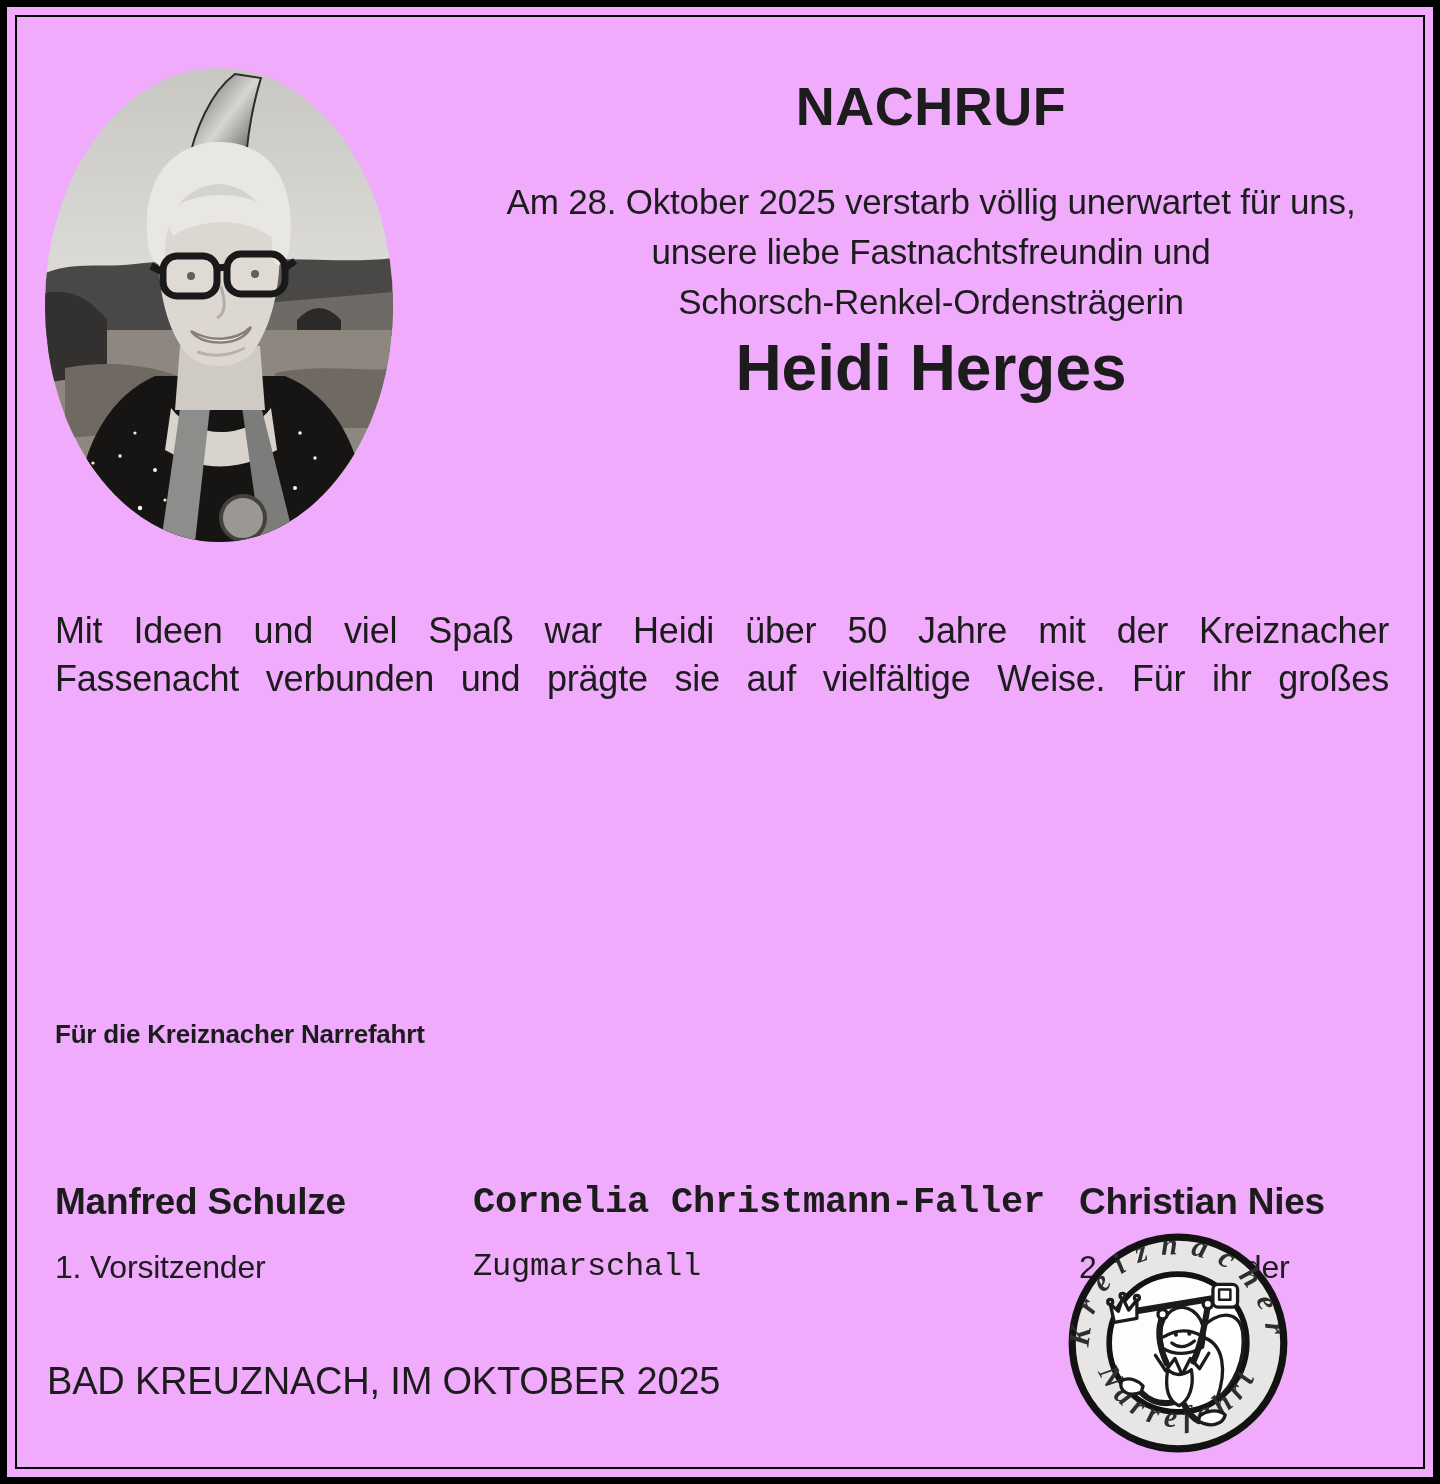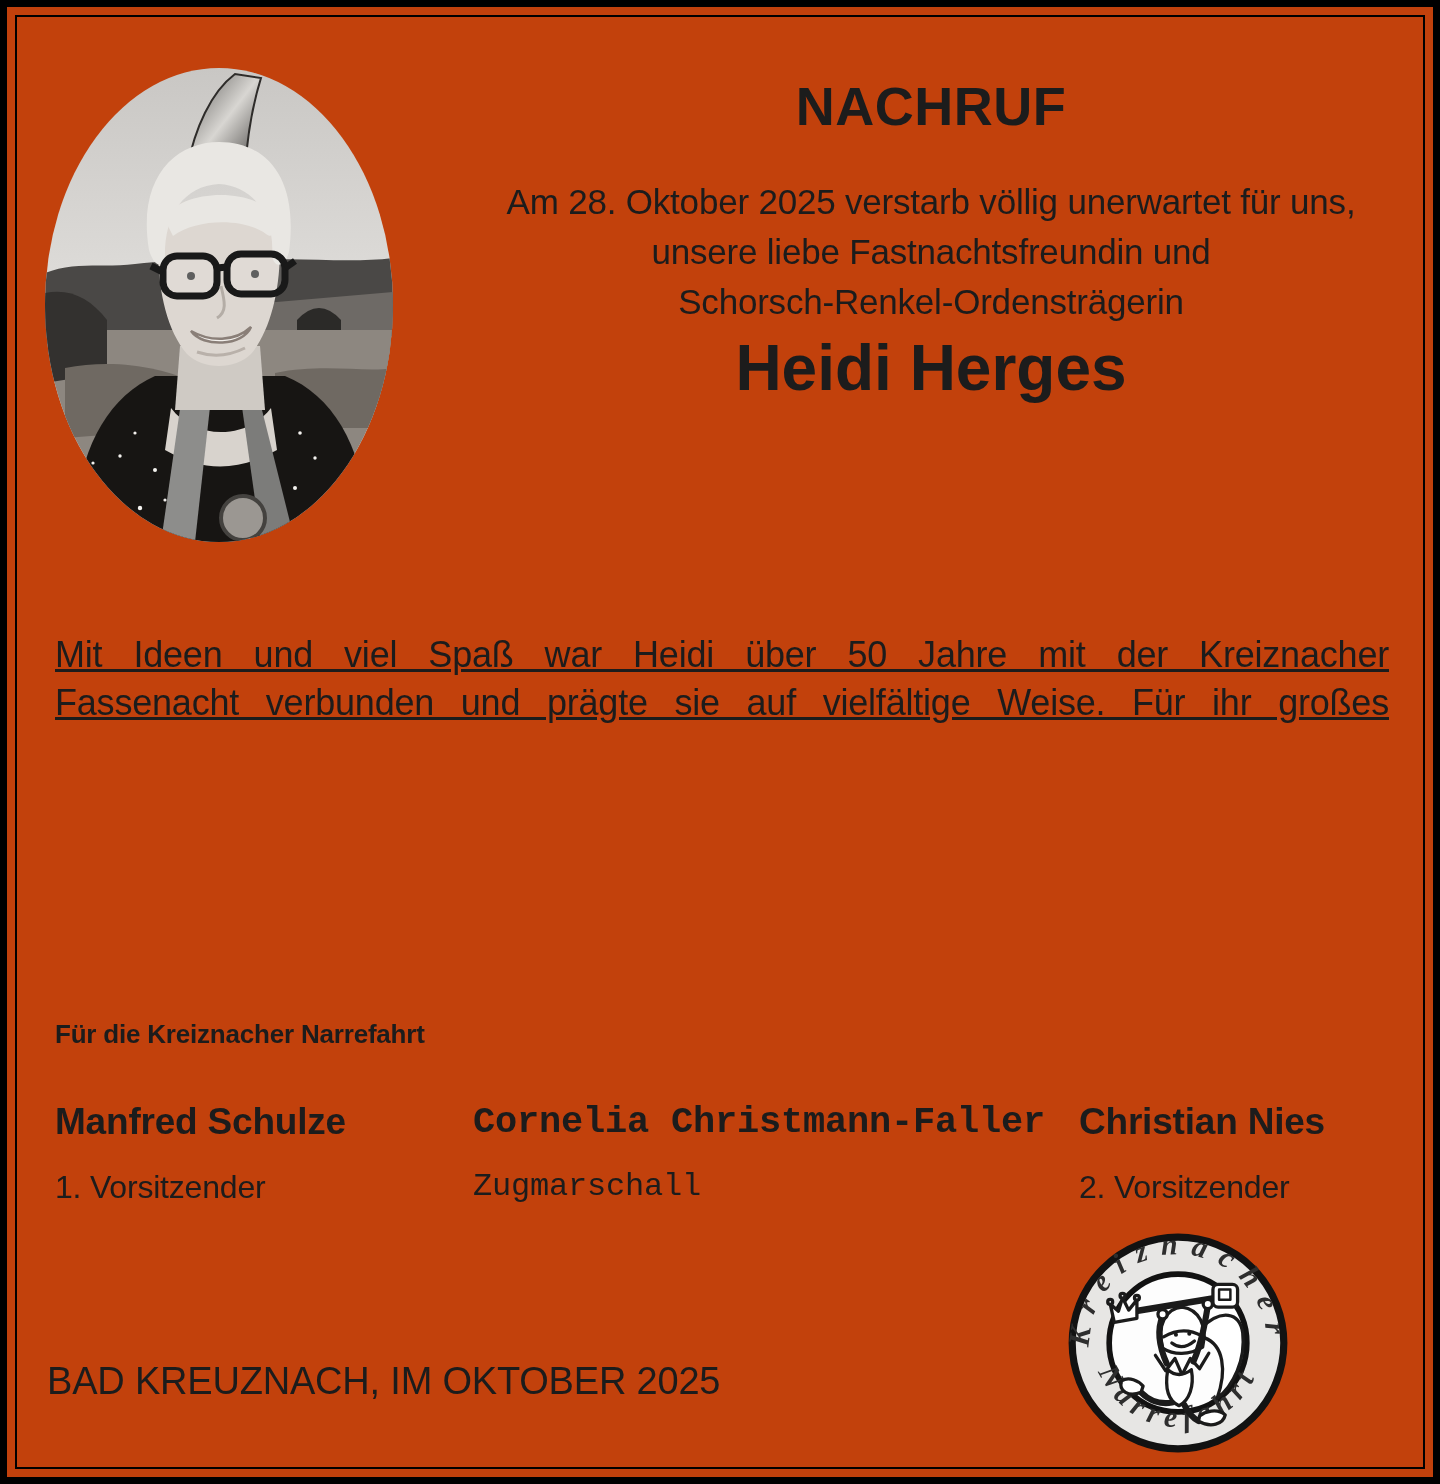--- a/index.html
+++ b/index.html
@@ -1,39 +1,39 @@
 <!DOCTYPE html>
 <html style="--ink: #1c1c1c; --frame: #000000; --seal-band: #e7e6e4;"><head>
 <meta charset="utf-8">
 <style>
   html,body { margin:0; padding:0; background:#ffffff; }
   .page {
     position:relative; width:1440px; height:1484px; box-sizing:border-box;
-    background:#c2410c; border:7px solid var(--frame,#000);
+    background:#f0abfc; border:7px solid var(--frame,#000);
     font-family:"Liberation Sans", sans-serif; color:var(--ink,#1c1c1c);
     overflow:hidden; letter-spacing:-0.2px;
   }
   .inner-frame { position:absolute; inset:8px; border:2px solid var(--frame,#000); pointer-events:none; }
 
   .photo { position:absolute; left:38px; top:61px; width:348px; height:474px; }
   .photo svg { width:100%; height:100%; display:block; }
 
   .header-text { position:absolute; left:448px; top:68px; width:952px; text-align:center; }
   .title { font-size:54px; font-weight:700; line-height:62px; letter-spacing:0.5px; }
   .intro { margin-top:40px; font-size:35px; line-height:50px; }
   .deceased { font-size:64px; font-weight:700; line-height:82px; letter-spacing:0; }
 
   .para { position:absolute; left:48px; width:1334px; font-size:36px; line-height:48px; }
-  .p1 { top:624px;text-decoration:underline; } .p2 { top:795px; }
+  .p1 { top:600px; } .p2 { top:795px; }
   .bline { text-align:left; }
   .bline.just { text-align:justify; text-align-last:justify; }
 
   .closing { position:absolute; left:48px; top:1003px; font-size:26px; font-weight:700; line-height:48px; }
 
-  .sig { position:absolute; top:1092px; }
+  .sig { position:absolute; top:1172px; }
   .sig1 { left:48px; } .sig2 { left:466px;font-family:Liberation Mono, monospace; } .sig3 { left:1072px; }
   .sig-name { font-size:37px; font-weight:700; line-height:46px; }
   .sig-role { margin-top:22px; font-size:32px; line-height:40px; }
 
   .dateline { position:absolute; left:40px; top:1352px; font-size:38px; line-height:44px; }
 
   .seal { position:absolute; left:1058px; top:1221px; width:226px; height:230px; }
   .seal svg { width:100%; height:100%; display:block; }
   .sealtext { font-family:"Liberation Serif", serif; font-style:italic; font-weight:600;
               font-size:29px; fill:#2e2e2e; }

